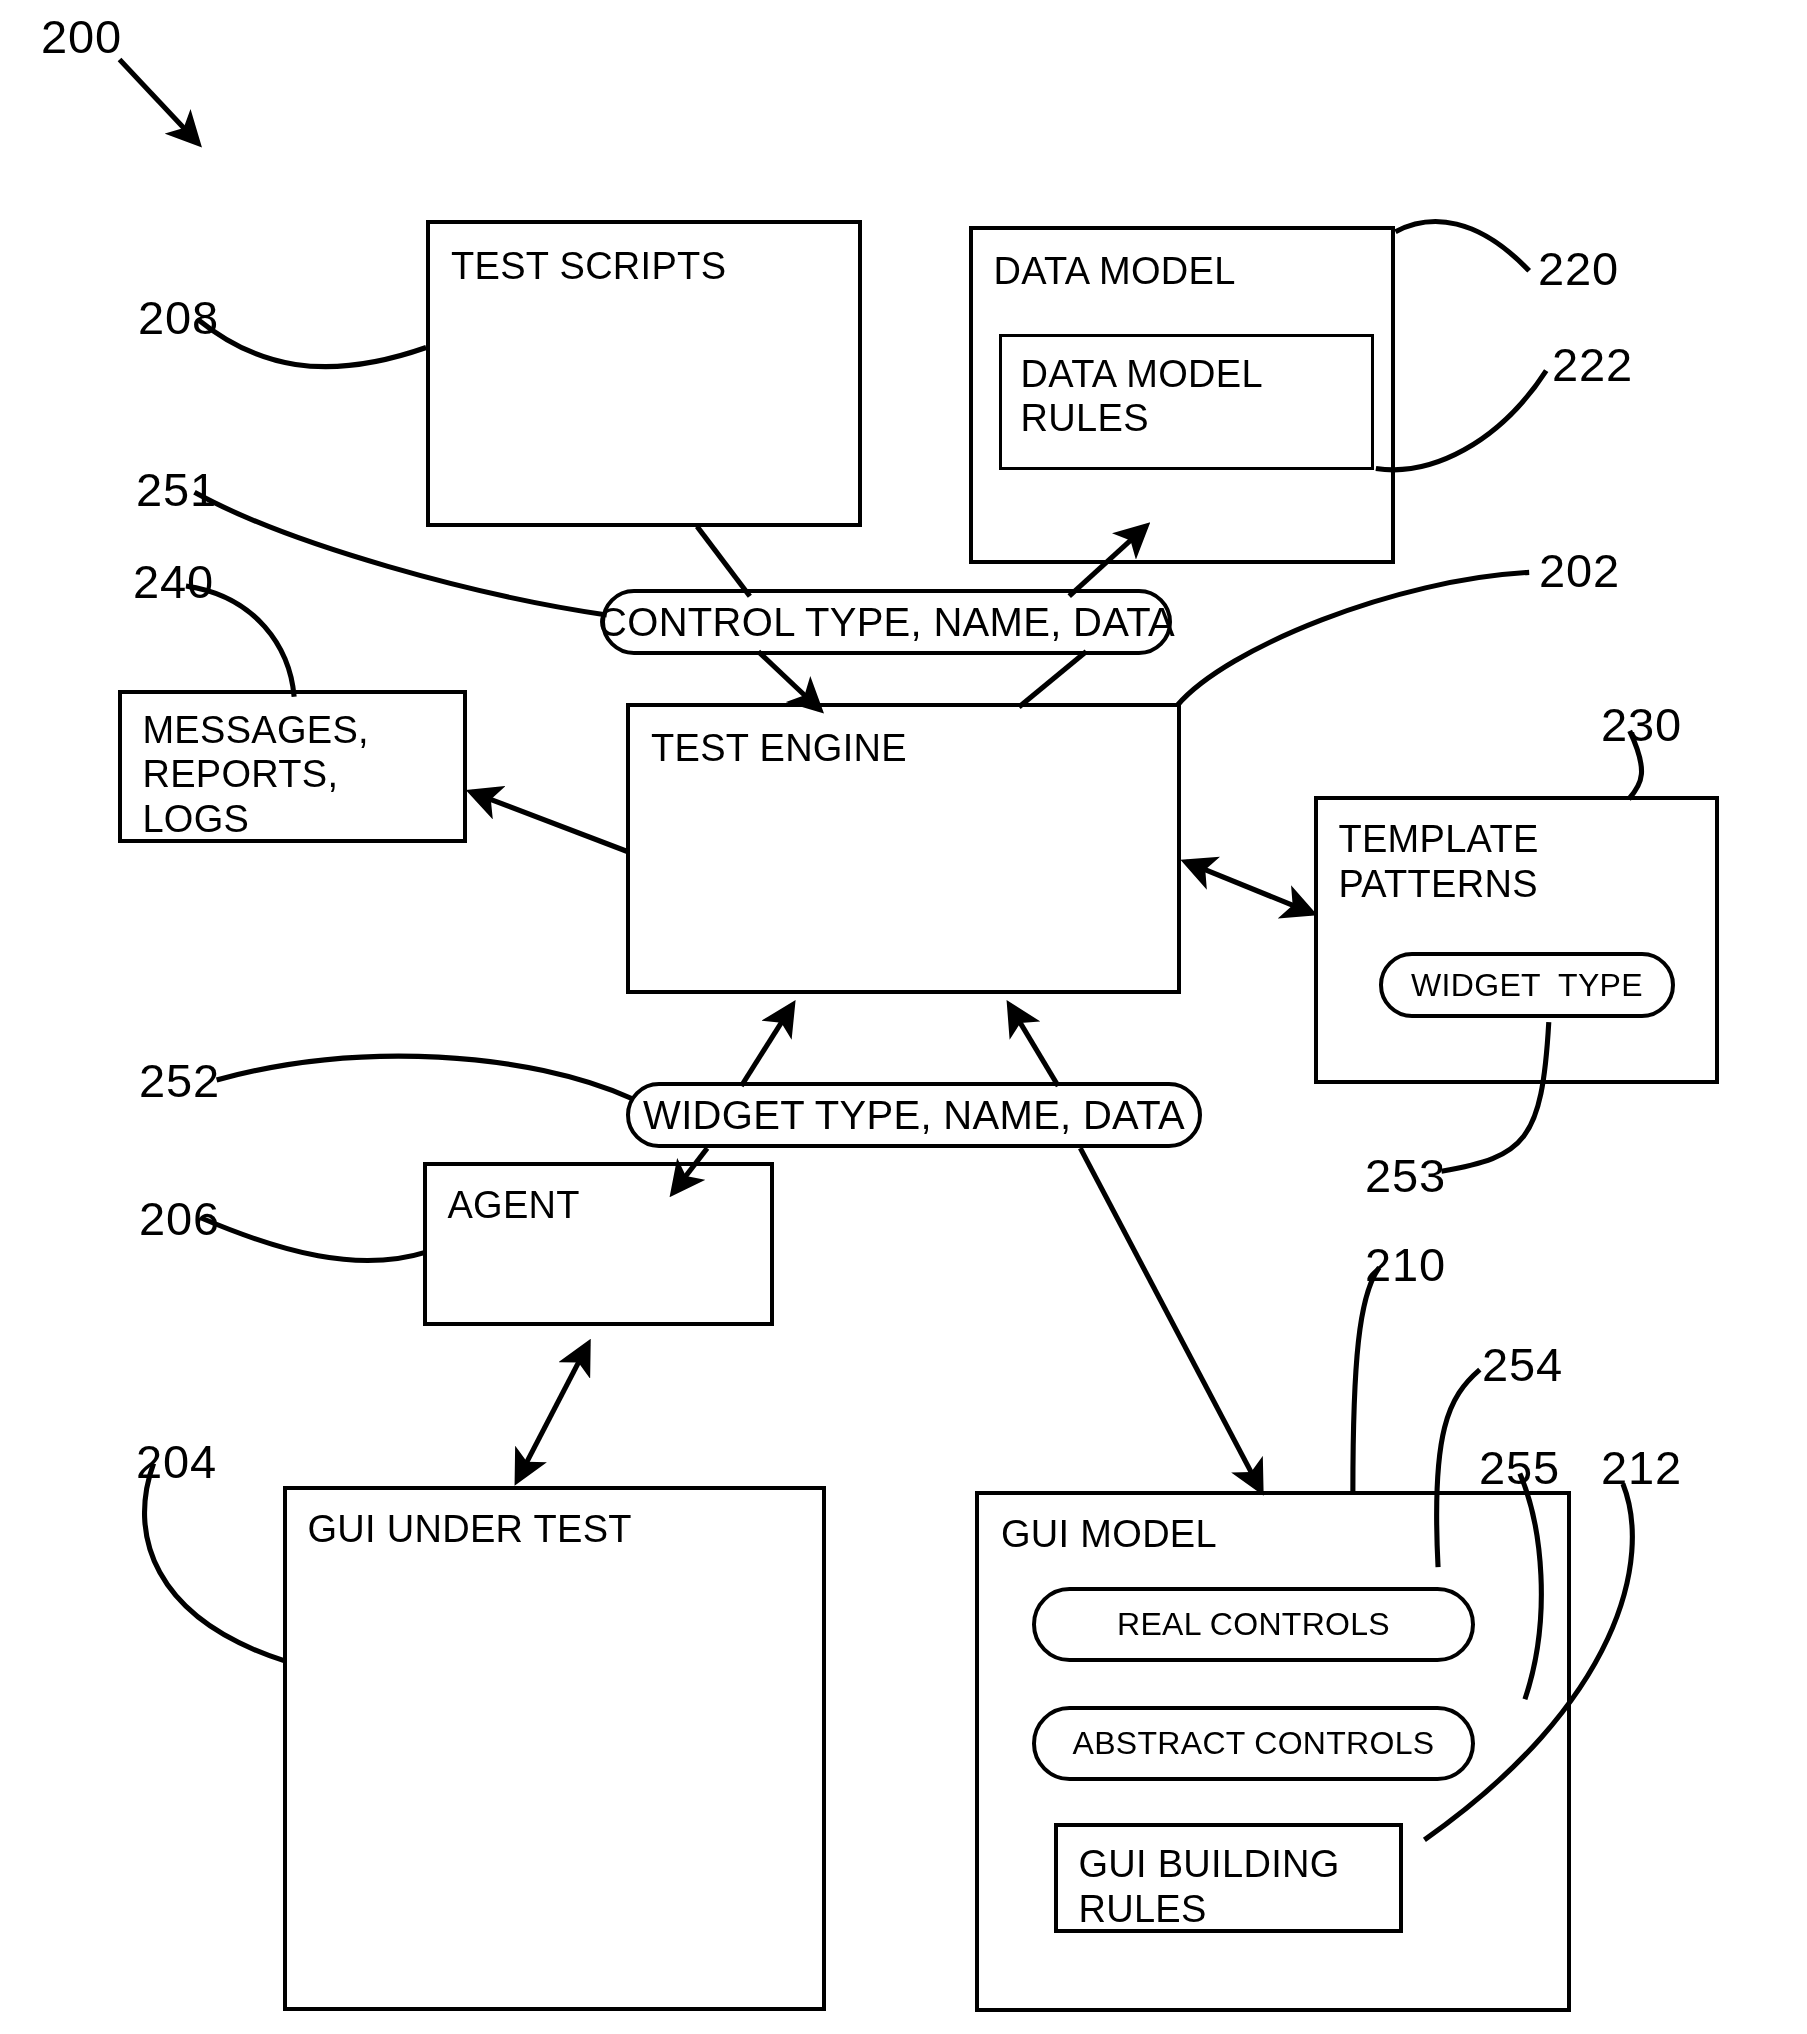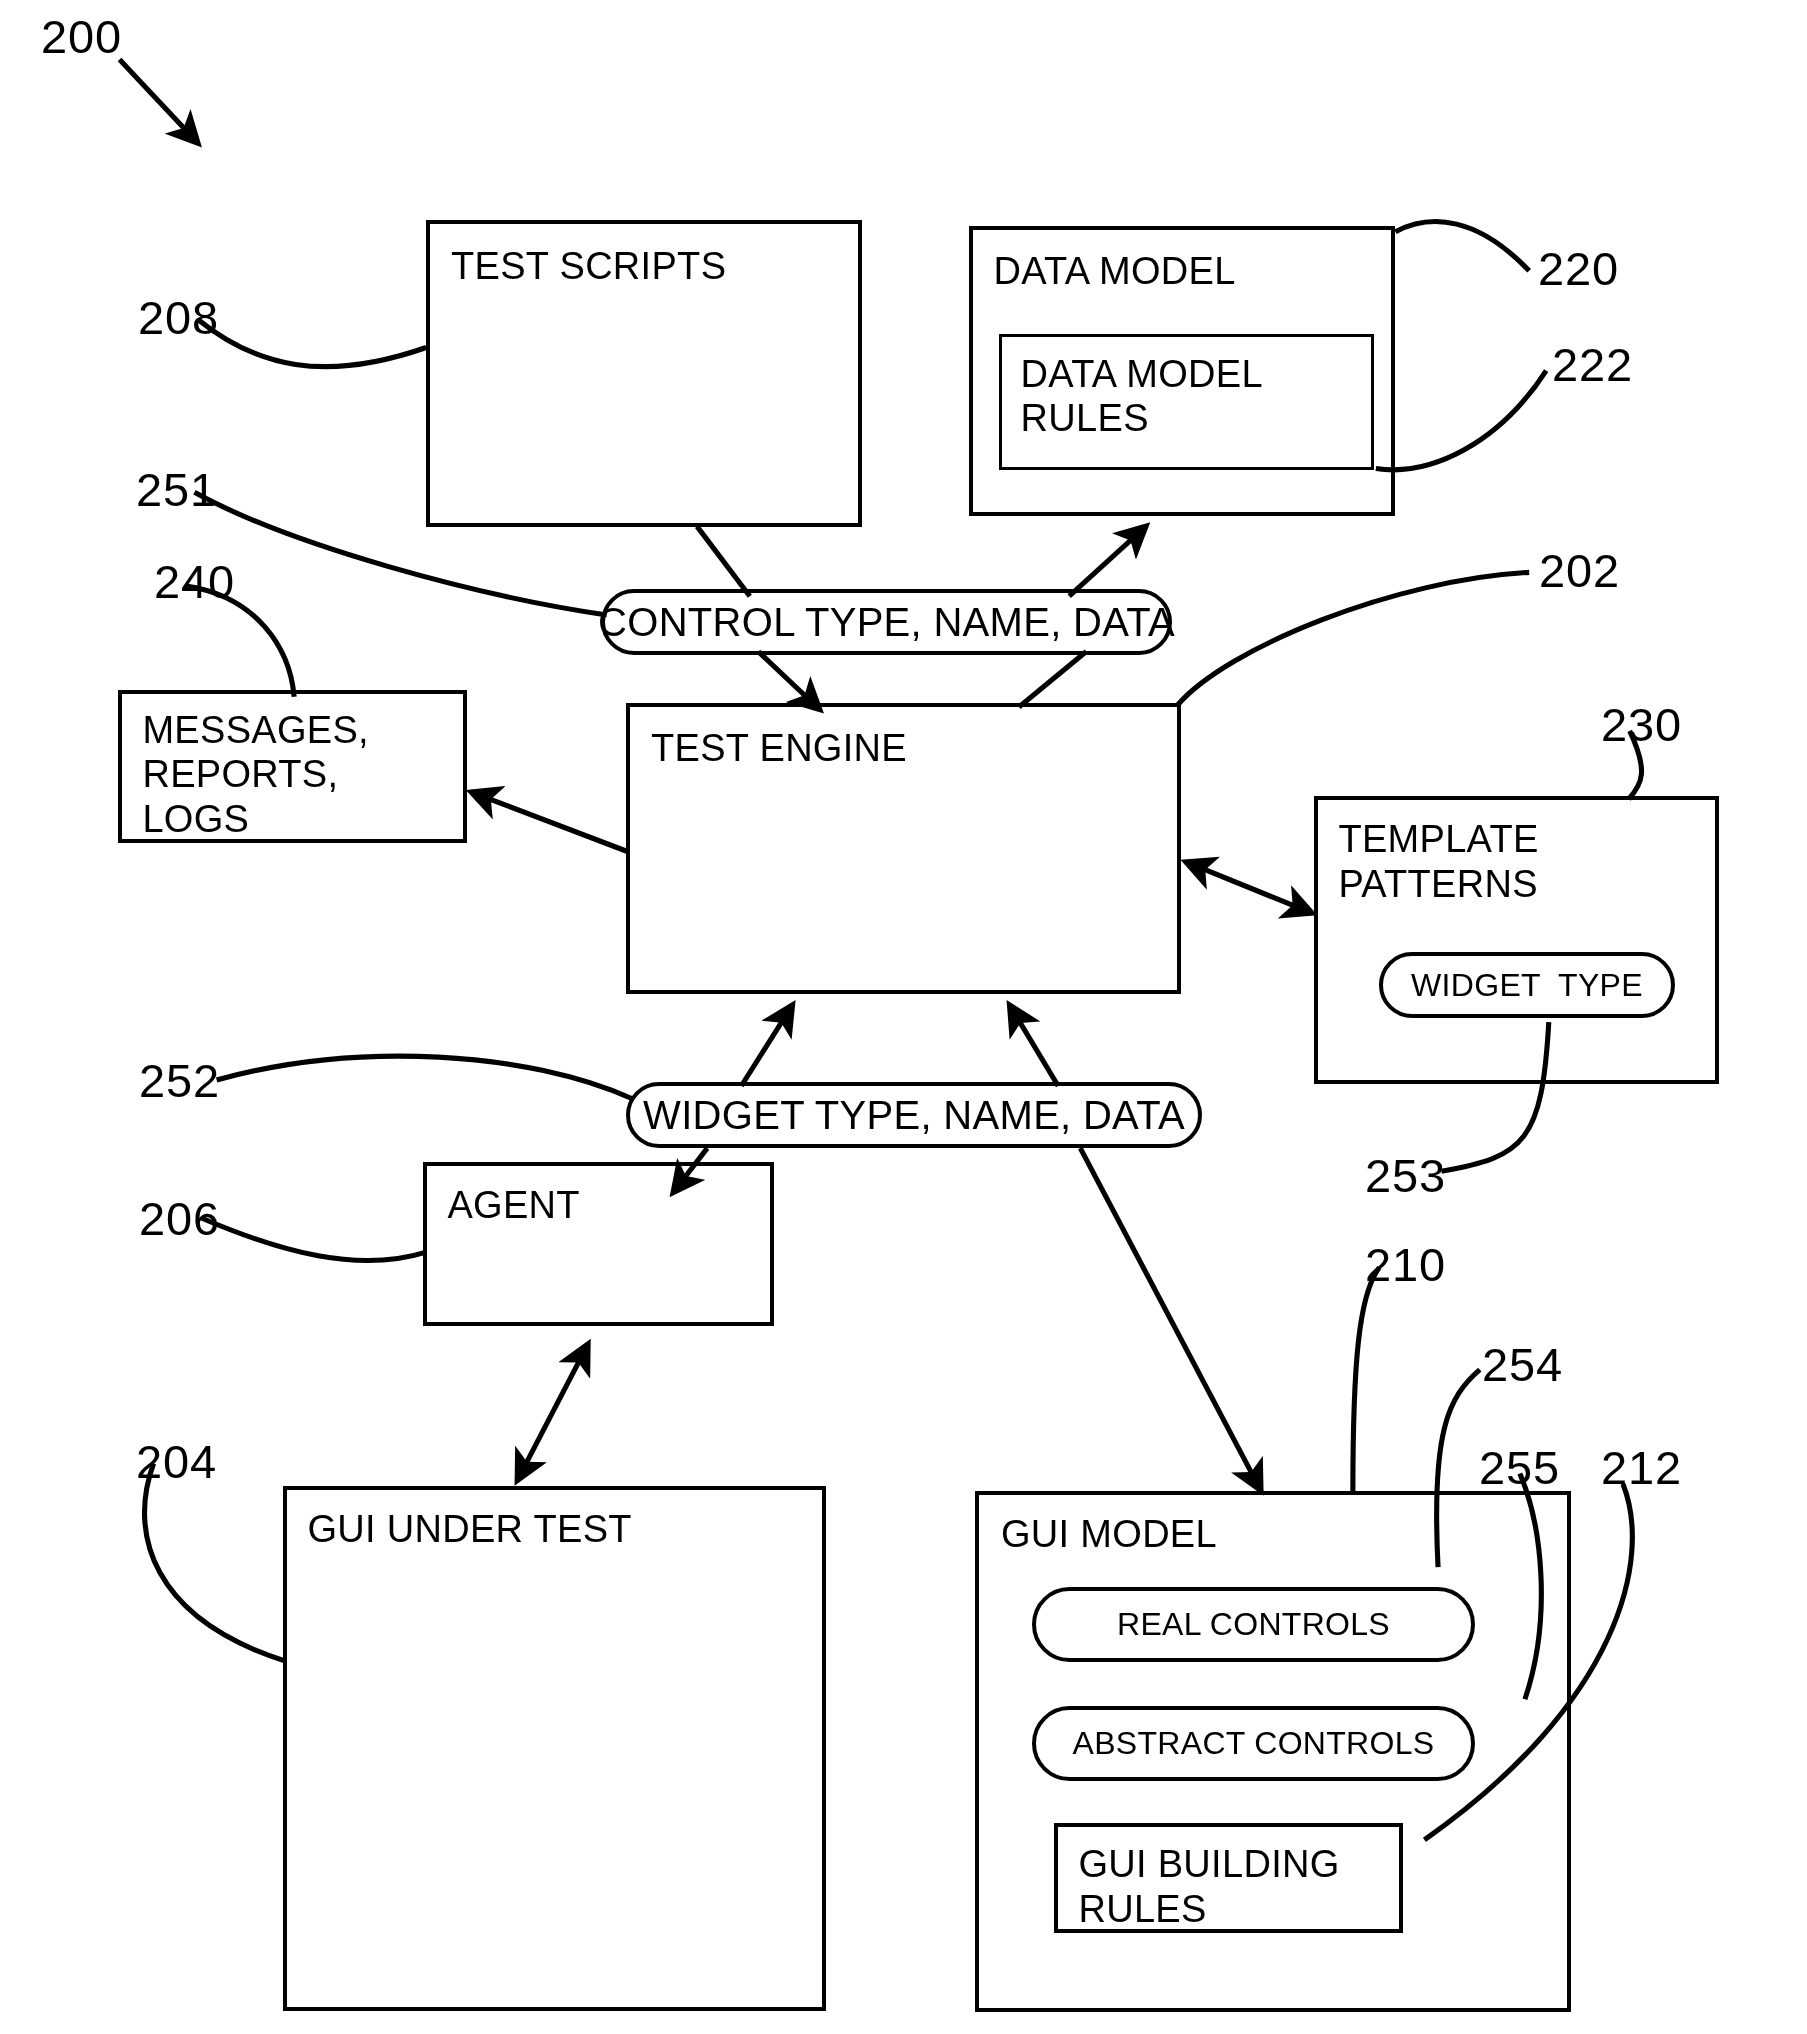--- a/index.html
+++ b/index.html
@@ -127,39 +127,39 @@
 
     <path d="M 1268 1348 L 1480 1750" stroke="#000" stroke-width="6" fill="none" marker-end="url(#arrow)"></path>
 
     <path d="M 607 1738 L 690 1578" stroke="#000" stroke-width="6" fill="none" marker-start="url(#arrow)" marker-end="url(#arrow)"></path>
 
   </svg>
 
   <div class="refnum" style="left:41px; top:8.5px;">200</div>
   <div class="refnum" style="left:138px; top:290px;">208</div>
   <div class="refnum" style="left:136px; top:462px;">251</div>
-  <div class="refnum" style="left:133px; top:554px;margin-left:21px;">240</div>
+  <div class="refnum" style="left:133px; top:554px;">240</div>
   <div class="refnum" style="left:1538px; top:241px;">220</div>
   <div class="refnum" style="left:1552px; top:337px;">222</div>
   <div class="refnum" style="left:1539px; top:543px;">202</div>
   <div class="refnum" style="left:1601px; top:697px;">230</div>
   <div class="refnum" style="left:139px; top:1053px;">252</div>
   <div class="refnum" style="left:1365px; top:1148px;">253</div>
   <div class="refnum" style="left:139px; top:1191px;">206</div>
   <div class="refnum" style="left:136px; top:1434px;">204</div>
   <div class="refnum" style="left:1365px; top:1237px;">210</div>
   <div class="refnum" style="left:1482px; top:1337px;">254</div>
   <div class="refnum" style="left:1479px; top:1440px;">255</div>
   <div class="refnum" style="left:1601px; top:1440px;">212</div>
 
   <div class="node" style="left:426px; top:220px; width:436px; height:307px;">
     <div class="node-label fs-box" style="left:21px; top:20.4px;">TEST SCRIPTS</div>
   </div>
 
-  <div class="node" style="left:969px; top:226px; width:426px; height:290px;">
+  <div class="node" style="left:969px; top:226px; width:426px; height:338px;">
     <div class="node-label fs-box" style="left:20.4px; top:19px;">DATA MODEL</div>
     <div class="node" style="left:25.6px; top:104px; width:375px; height:136px; border-width:3.4px;">
       <div class="node-label fs-box" style="left:19px; top:14.5px;">DATA MODEL
 RULES</div>
     </div>
   </div>
 
   <div class="pill" style="left:601px; top:589px; width:571px; height:66px;">
     <div class="pill-label fs-pill">CONTROL TYPE, NAME, DATA</div>
   </div>

